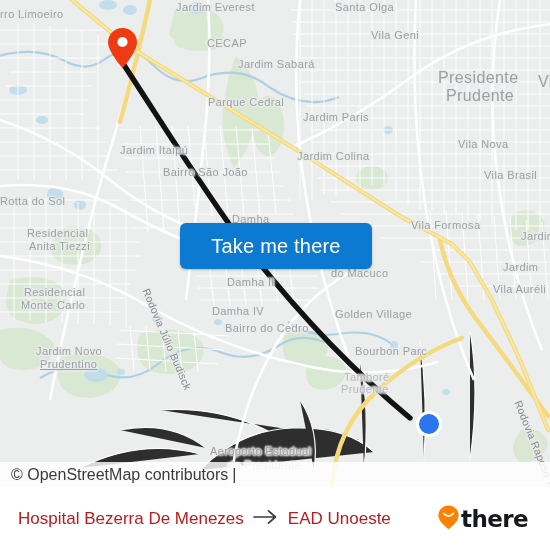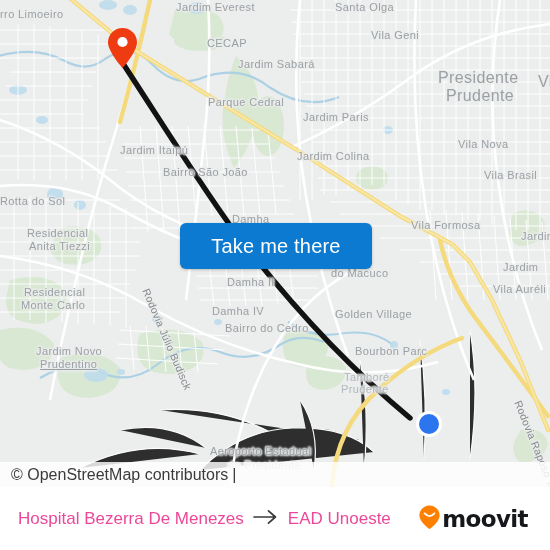--- a/index.html
+++ b/index.html
@@ -136,21 +136,21 @@
     padding: 0 18px 0 18px;
   }
   #route-summary {
     display: flex;
     align-items: center;
     gap: 9px;
     flex: 1;
   }
   .stop-name {
     font-size: 17px;
-    color: #ec4899;
+    color: #b91c1c;
     font-family: "Liberation Sans", sans-serif;
     white-space: nowrap;
   }
   #arrow-icon {
     display: inline-block;
     line-height: 1;
   }
   #moovit-logo {
     display: flex;
     align-items: center;
@@ -485,17 +485,17 @@
       <span class="stop-name">EAD Unoeste</span>
     </div>
 
     <div id="moovit-logo">
       <span>
         <svg width="21" height="24" viewBox="0 0 21 24">
           <path d="M10.5 0.5 C4.8 0.5 0.4 4.9 0.4 10.4 C0.4 17.2 10.5 24 10.5 24 C10.5 24 20.6 17.2 20.6 10.4 C20.6 4.9 16.2 0.5 10.5 0.5 Z" fill="#ff8000"></path>
           <path d="M5.6 8.4 q4.9 5.4 9.8 0" fill="none" stroke="#ffffff" stroke-width="1.9" stroke-linecap="round"></path>
         </svg>
       </span>
-      <span id="moovit-wordmark">moovit</span>
+      <span id="moovit-wordmark">there</span>
     </div>
   </div>
 
 </div>
 
 </body></html>

